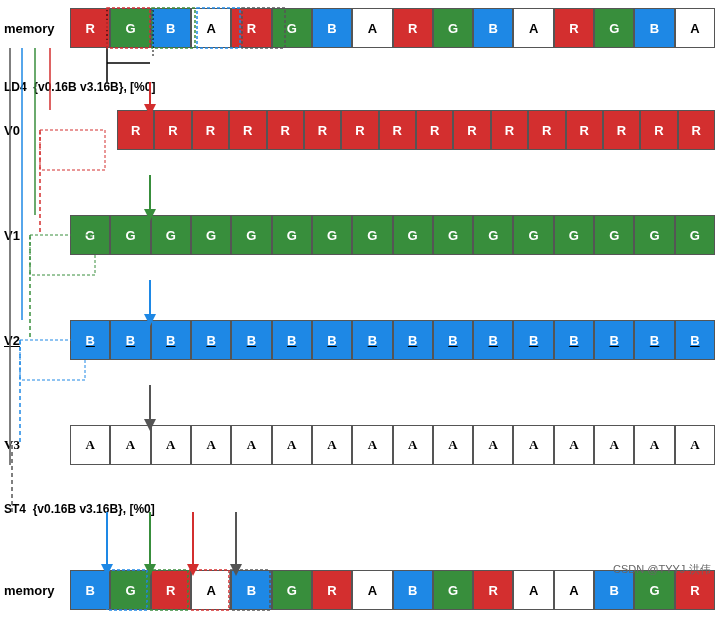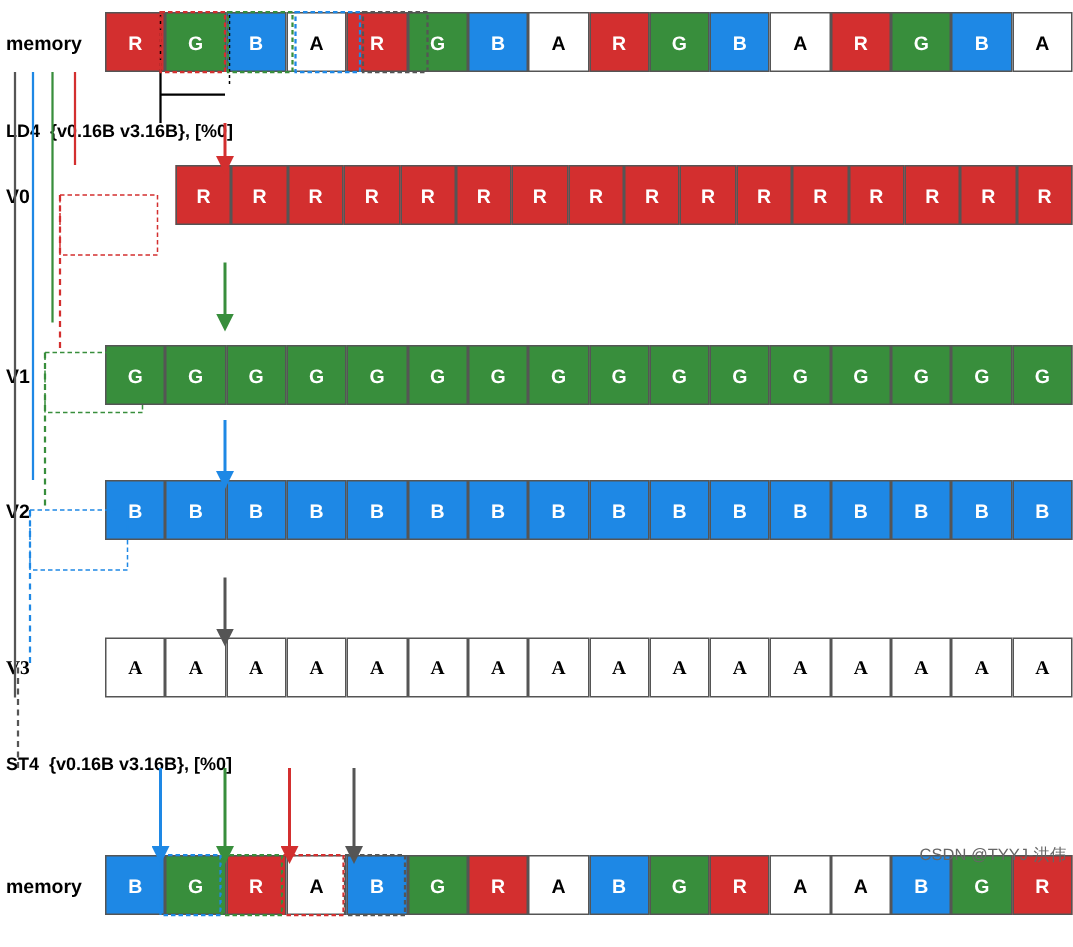--- a/index.html
+++ b/index.html
@@ -135,21 +135,21 @@
       <div class="cell red">R</div>
       <div class="cell red">R</div>
       <div class="cell red">R</div>
       <div class="cell red">R</div>
       <div class="cell red">R</div>
       <div class="cell red">R</div>
       <div class="cell red">R</div>
     </div>
   </div>
 
-  <div class="row-container" style="top:230px;">
+  <div class="row-container" style="top:215px;">
     <div class="row-label">V1</div>
     <div class="cells">
       <div class="cell green">G</div>
       <div class="cell green">G</div>
       <div class="cell green">G</div>
       <div class="cell green">G</div>
       <div class="cell green">G</div>
       <div class="cell green">G</div>
       <div class="cell green">G</div>
       <div class="cell green">G</div>
@@ -157,21 +157,21 @@
       <div class="cell green">G</div>
       <div class="cell green">G</div>
       <div class="cell green">G</div>
       <div class="cell green">G</div>
       <div class="cell green">G</div>
       <div class="cell green">G</div>
       <div class="cell green">G</div>
     </div>
   </div>
 
-  <div class="row-container" style="top:320px;">
+  <div class="row-container" style="top:320px;text-decoration:underline;">
     <div class="row-label">V2</div>
     <div class="cells">
       <div class="cell blue">B</div>
       <div class="cell blue">B</div>
       <div class="cell blue">B</div>
       <div class="cell blue">B</div>
       <div class="cell blue">B</div>
       <div class="cell blue">B</div>
       <div class="cell blue">B</div>
       <div class="cell blue">B</div>

